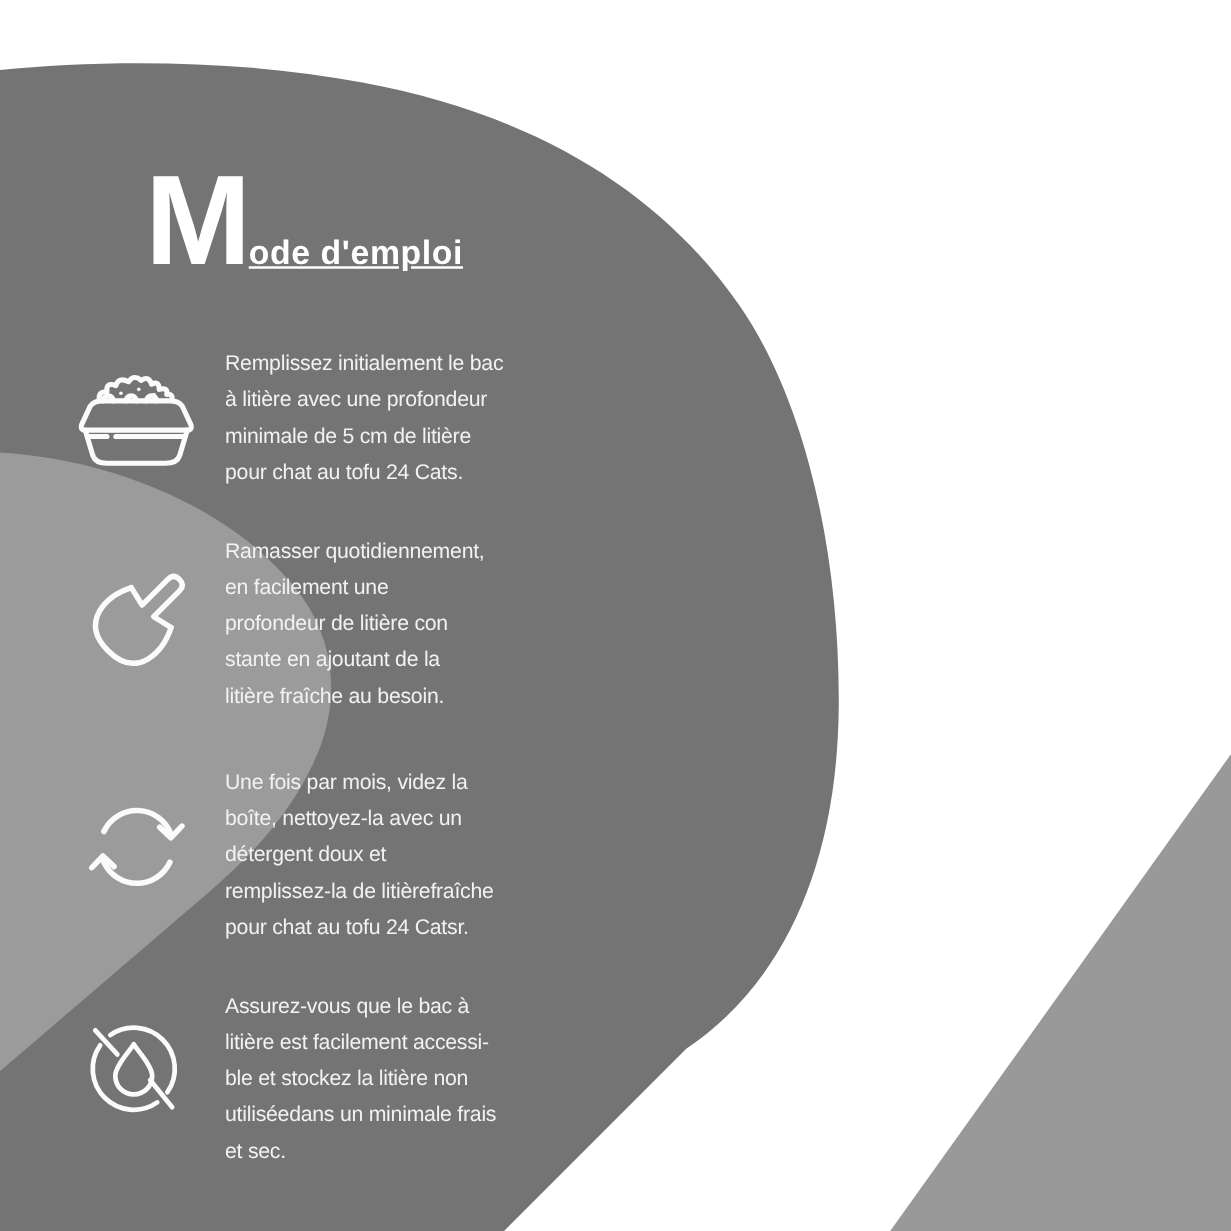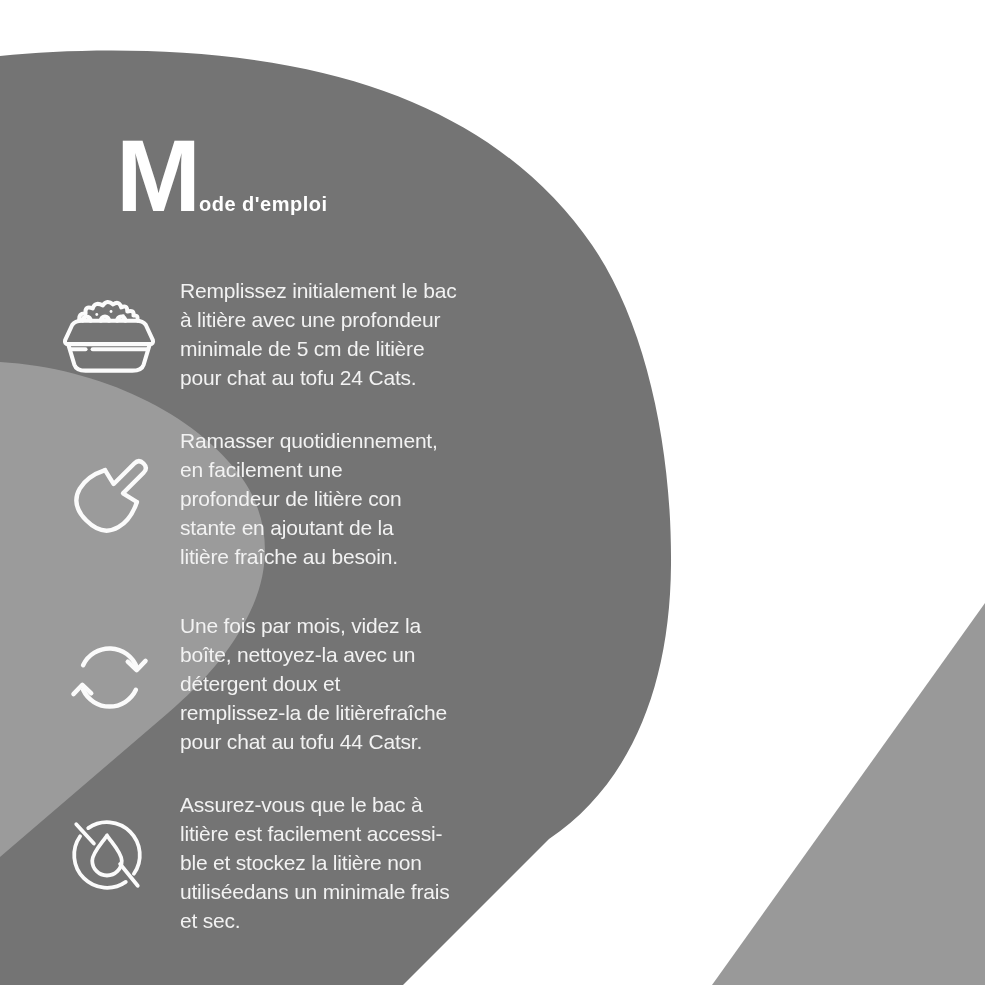--- a/index.html
+++ b/index.html
@@ -7,24 +7,24 @@
     width:985px;height:985px;position:relative;overflow:hidden;
     background:#ffffff;
     font-family:"Liberation Sans", sans-serif;
   }
   .bg-svg{position:absolute;left:0;top:0;width:985px;height:985px;}
   .title{
     position:absolute;left:116px;top:128px;
     display:flex;align-items:baseline;color:#ffffff;font-weight:bold;
   }
   .title .big{font-size:102px;line-height:0.95;letter-spacing:-2px;}
-  .title .small{font-size:20px;letter-spacing:0.5px;}
+  .title .small{font-size:27px;letter-spacing:0.5px;text-decoration:underline;}
   .para{
     position:absolute;left:180px;width:330px;
-    color:#f2f2f2;font-size:21px;line-height:29px;letter-spacing:-0.2px;
+    color:#f2f2f2;font-size:17px;line-height:29px;letter-spacing:-0.2px;
     white-space:pre-line;
   }
   .p1{top:276px;}
   .p2{top:426px;}
   .p3{top:611px;}
   .p4{top:790px;}
   .icon{position:absolute;}
   .icon svg{display:block;width:100%;height:100%;}
   .i1{left:58px;top:299px;width:102px;height:77px;}
   .i2{left:64px;top:449px;width:94px;height:94px;}
@@ -52,21 +52,21 @@
 pour chat au tofu 24 Cats.</div>
 <div class="para p2">Ramasser quotidiennement,
 en facilement une
 profondeur de litière con
 stante en ajoutant de la
 litière fraîche au besoin.</div>
 <div class="para p3">Une fois par mois, videz la
 boîte, nettoyez-la avec un
 détergent doux et
 remplissez-la de litièrefraîche
-pour chat au tofu 44 Catsr.</div>
+pour chat au tofu 24 Catsr.</div>
 <div class="para p4">Assurez-vous que le bac à
 litière est facilement accessi-
 ble et stockez la litière non
 utiliséedans un minimale frais
 et sec.</div>
 
 <div class="icon i1">
   <svg viewBox="0 0 100 75">
     <g class="stroke" stroke-width="4">
 

